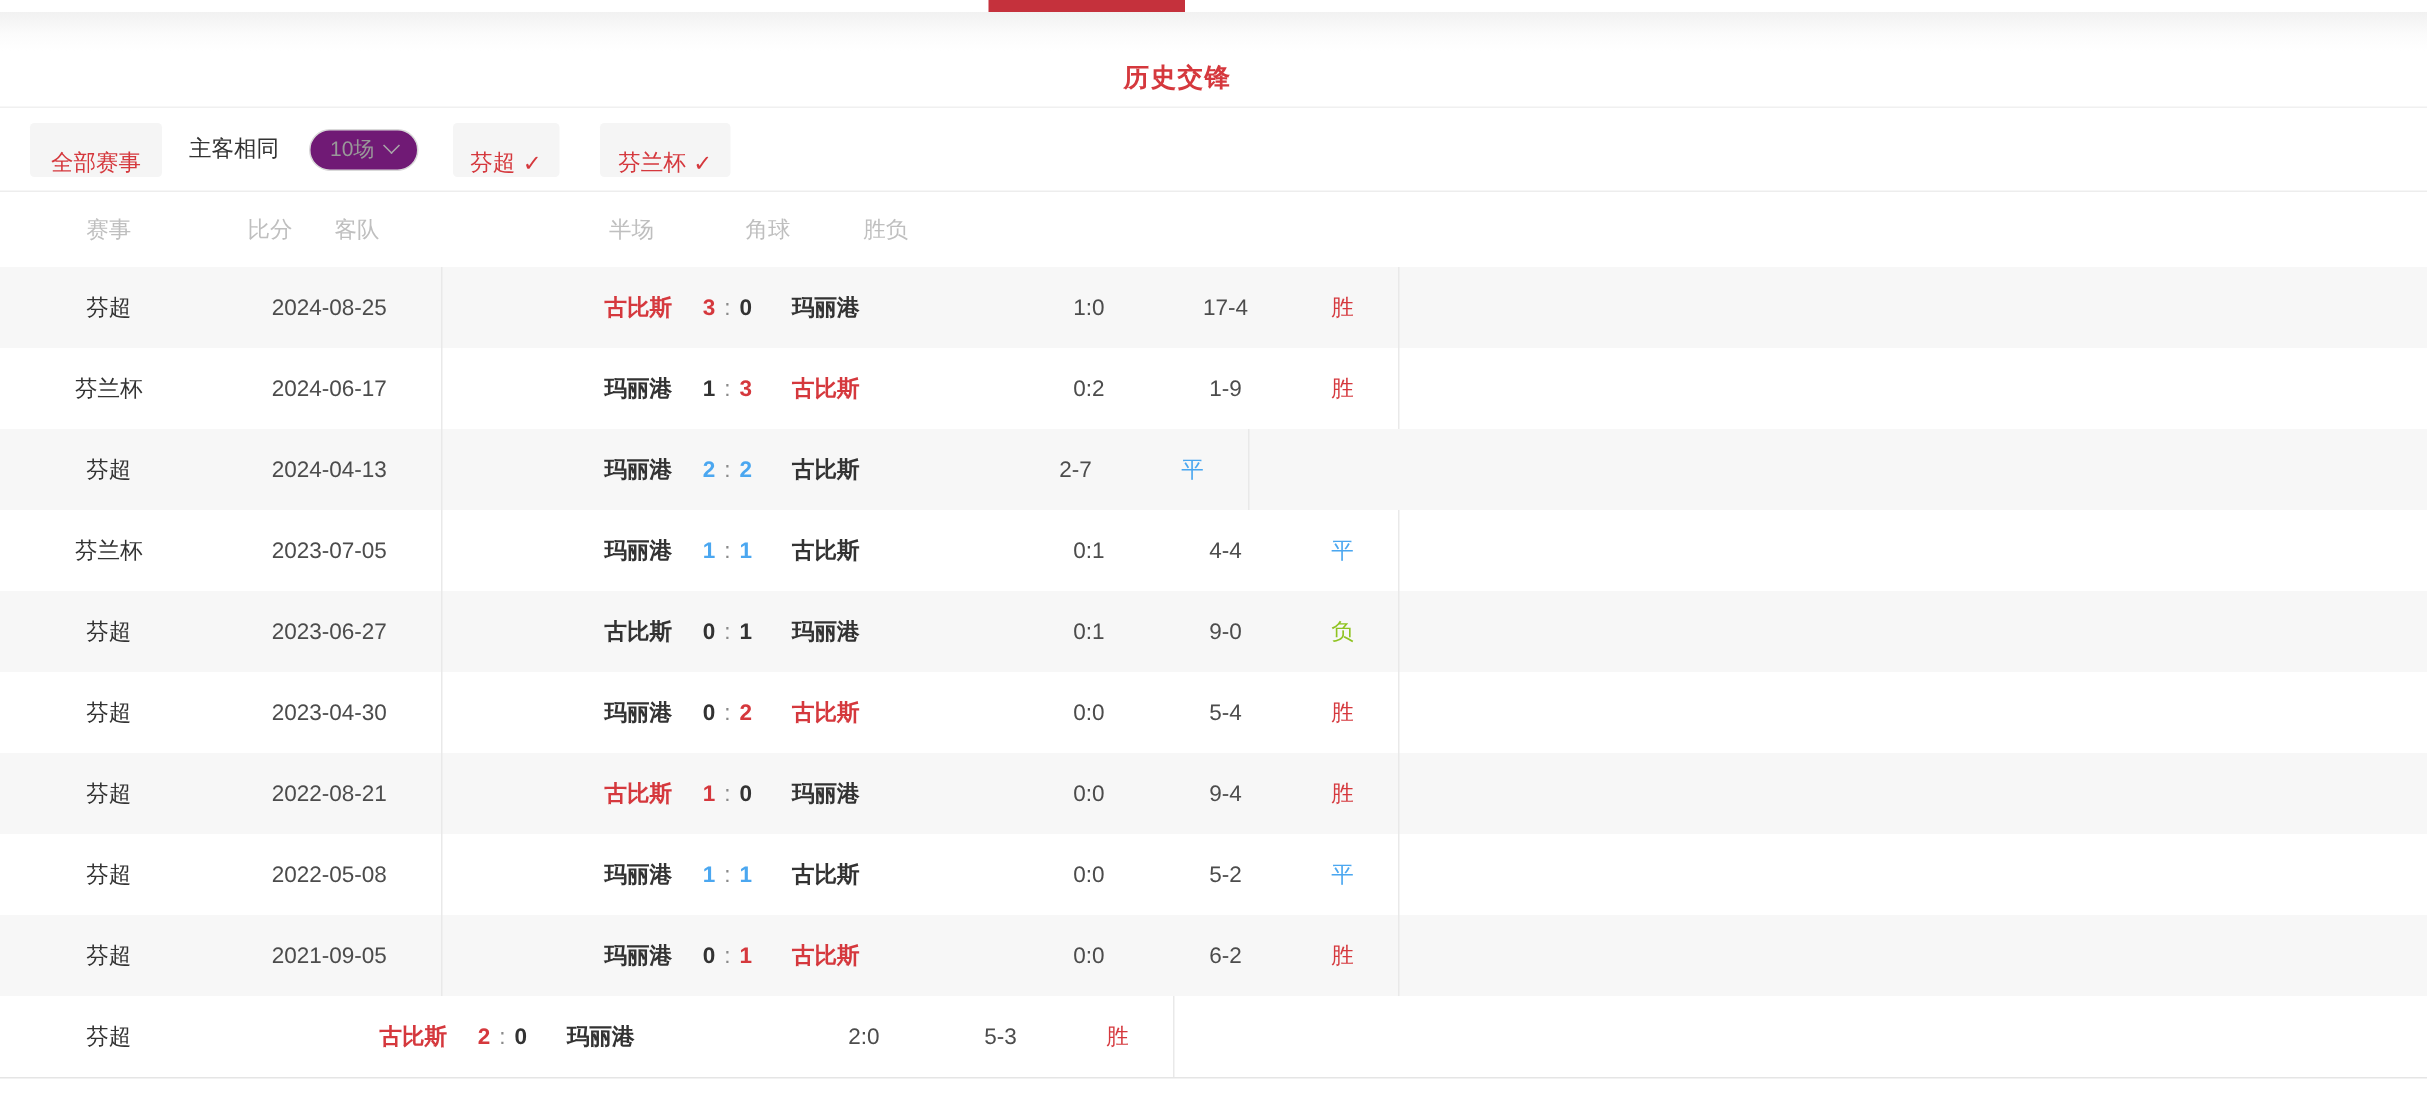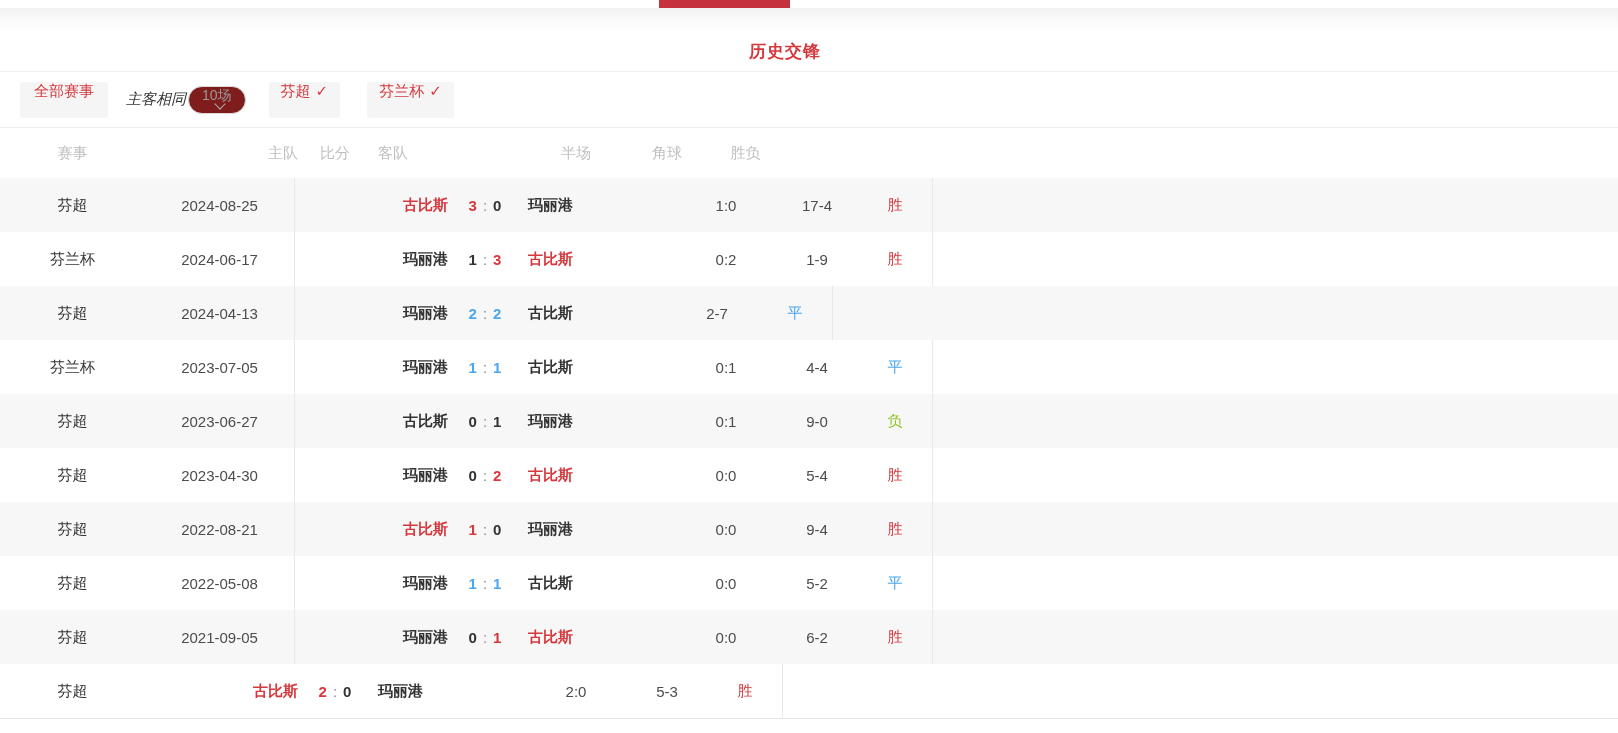--- a/index.html
+++ b/index.html
@@ -13,26 +13,26 @@
   
   .tab-strip{position:relative;height:8px;background:#fff;}
   .tab-indicator{position:absolute;left:659px;top:0;width:131px;height:8px;background:var(--indicator);}
   
   .title-section{height:64px;background:linear-gradient(to bottom,#f1f1f1 0px,#fbfbfb 14px,#ffffff 26px);
     border-bottom:1px solid #f0f0f0;}
   .title-wrap{width:1570px;padding-top:32px;text-align:center;}
   .page-title{color:var(--red);font-size:17px;font-weight:700;letter-spacing:1px;}
   
   .filter-bar{height:56px;display:flex;align-items:center;padding-left:20px;border-bottom:1px solid #ededed;background:#fff;}
-  .chip{height:36px;display:flex;align-items:flex-start;padding:0 14px;background:var(--chipbg);
+  .chip{height:36px;display:flex;align-items:flex-end;padding:0 14px;background:var(--chipbg);
     border-radius:3px;color:var(--red);cursor:pointer;}
   .chip-all{margin-right:18px;}
-  .same-label{color:var(--dark);margin-right:2px;font-style:italic;}
+  .same-label{color:var(--dark);margin-right:20px;}
   .pill{height:28px;display:flex;align-items:center;padding:0 13px;border:1px solid #d9d9d9;
-    border-radius:14px;color:#999;font-size:14px;background:#7f1d1d;cursor:pointer;margin-right:23px;flex-direction:column;}
+    border-radius:14px;color:#999;font-size:14px;background:#701a75;cursor:pointer;margin-right:23px;}
   .chev{display:inline-block;width:8px;height:8px;border-right:1.5px solid #a9a9a9;border-bottom:1.5px solid #a9a9a9;
     transform:rotate(45deg);margin-left:7px;margin-top:-5px;}
   .chip-league{margin-right:27px;padding:0 12px;}
   .checkmark{font-weight:700;margin-left:5px;font-size:15px;}
   
   .thead{height:50px;display:flex;align-items:center;color:var(--hdr);font-size:15px;background:#fff;}
   .c{display:flex;align-items:center;justify-content:center;}
   .c1{width:145px;}
   .c2{width:150px;}
   .c3{width:155px;justify-content:flex-end;padding-right:2px;}
@@ -89,21 +89,20 @@
     <span class="checkmark">✓</span>
   </div>
   <div class="chip chip-league">
     <span>芬兰杯</span>
     <span class="checkmark">✓</span>
   </div>
 </div>
 
 <div class="thead">
   <div class="c c1">赛事</div>
-  <div class="c c3">主队</div>
   <div class="c c4">比分</div>
   <div class="c c5">客队</div>
   <div class="c c6">半场</div>
   <div class="c c7">角球</div>
   <div class="c c8">胜负</div>
   <div class="c c9"></div>
 </div>
 
 <div>
     <div class="trow alt">

